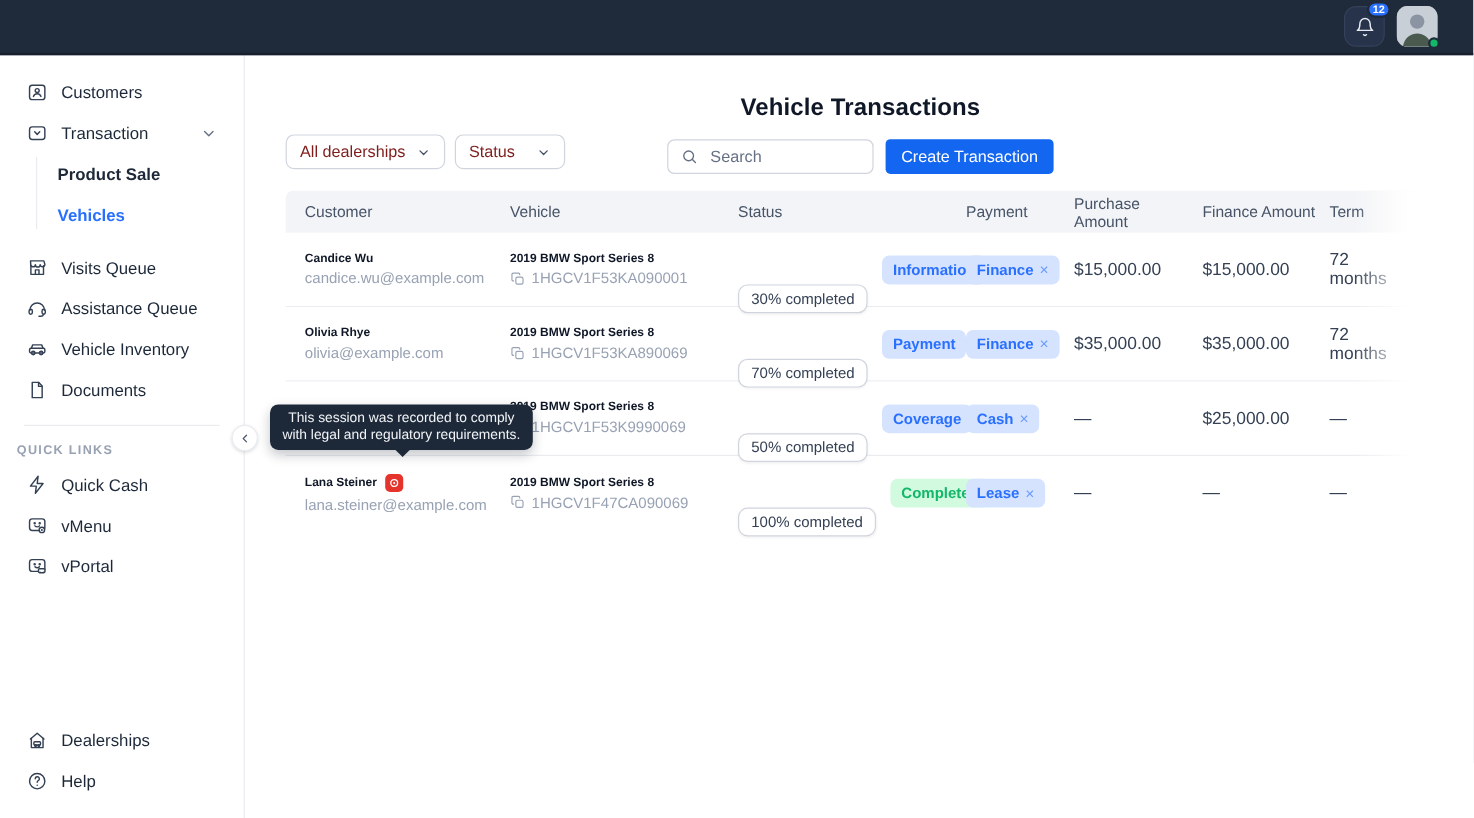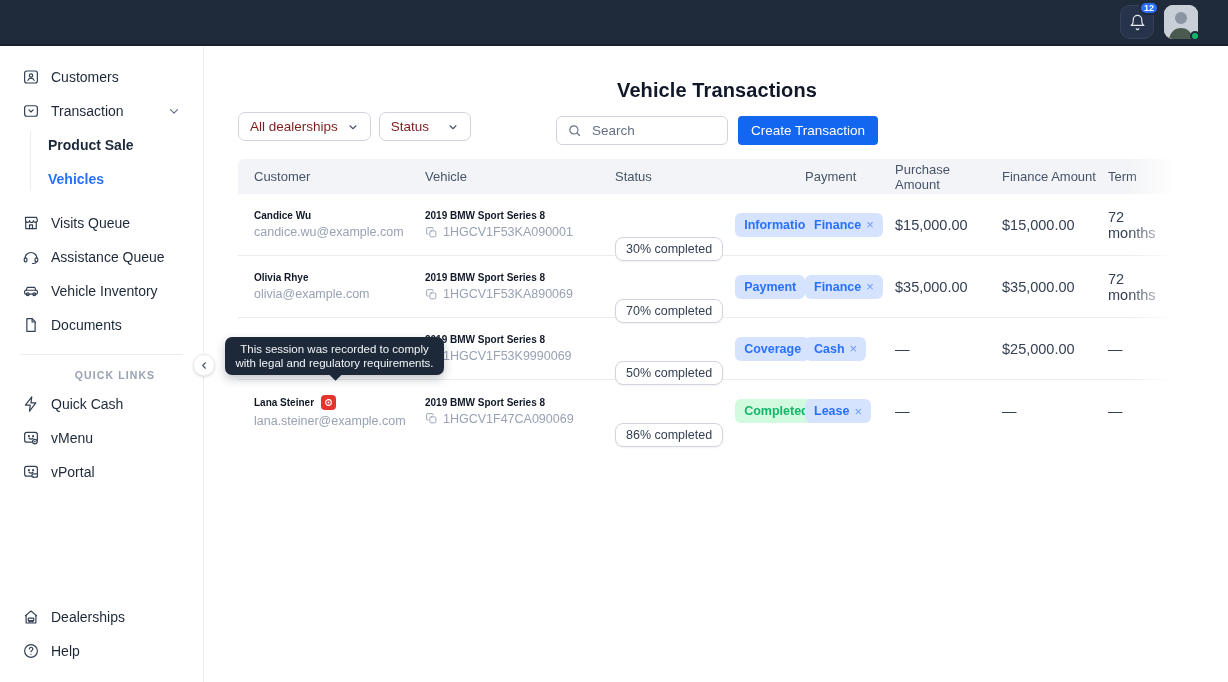--- a/index.html
+++ b/index.html
@@ -27,22 +27,22 @@
   .nav-item{display:flex;align-items:center;height:34px;padding-left:22px;gap:11px;cursor:pointer;
     color:#1D2939;font-size:14px;font-weight:400;}
   .nav-item .nav-icon{display:flex;align-items:center;color:#344054;}
   .nav-item .trail{margin-left:auto;margin-right:22px;color:#667085;display:flex;}
   .sub-group{position:relative;}
   .sub-group::before{content:"";position:absolute;left:30px;top:3px;bottom:5px;width:1px;background:#EAECF0;}
   .sub-item{display:flex;align-items:center;height:34px;padding-left:48px;font-size:14px;font-weight:700;
     color:#1D2939;cursor:pointer;}
   .sub-item.active{color:#2970FF;}
   .side-divider{height:1px;background:#EAECF0;margin:12px 20px 2px 20px;}
-  .section-label{padding-left:27px;margin:12px 0 6px 0;font-size:10.5px;font-weight:700;
-    letter-spacing:1.1px;color:#98A2B3;text-align:center;}
+  .section-label{padding-left:14px;margin:12px 0 6px 0;font-size:10.5px;font-weight:700;
+    letter-spacing:1.1px;color:#98A2B3;}
   .bottom-group{margin-top:auto;padding-bottom:14px;}
   .collapse-btn{position:absolute;left:193px;top:354px;width:22px;height:22px;border-radius:50%;
     background:#fff;border:1px solid #EAECF0;box-shadow:0 1px 3px rgba(16,24,40,.15);
     display:flex;align-items:center;justify-content:center;cursor:pointer;color:#475467;z-index:5;padding:0;}
 
   
   .main{position:absolute;left:204px;top:46px;right:0;bottom:0;background:#fff;padding:20px 32px 0 34px;}
   .page-head{display:flex;align-items:center;justify-content:space-between;height:30px;flex-direction:column;}
   .page-title{font-size:20px;font-weight:700;color:#101828;letter-spacing:.1px;}
   .head-actions{display:flex;align-items:center;gap:10px;}
@@ -446,21 +446,21 @@
             <span class="copy-ic">
                 <svg width="13" height="13" viewBox="0 0 24 24" fill="none" stroke="currentColor" stroke-width="1.8" stroke-linecap="round" stroke-linejoin="round">
                   <rect x="9" y="9" width="11" height="11" rx="2.5"></rect>
                   <path d="M5.5 15H5a2 2 0 0 1-2-2V5a2 2 0 0 1 2-2h8a2 2 0 0 1 2 2v.5"></path>
                 </svg>
               </span>
             <span class="vin">1HGCV1F47CA090069</span>
           </div>
         </div>
         <div class="col c3">
-          <span class="pill">86% completed</span>
+          <span class="pill">100% completed</span>
           <span class="badge v-green">Completed</span>
         </div>
         <div class="col c4">
           <span class="badge v-blue">
               <span>Lease</span>
               <span class="x">×</span>
             </span>
         </div>
         <div class="col c5 amount">—</div>
         <div class="col c6 amount">—</div>

